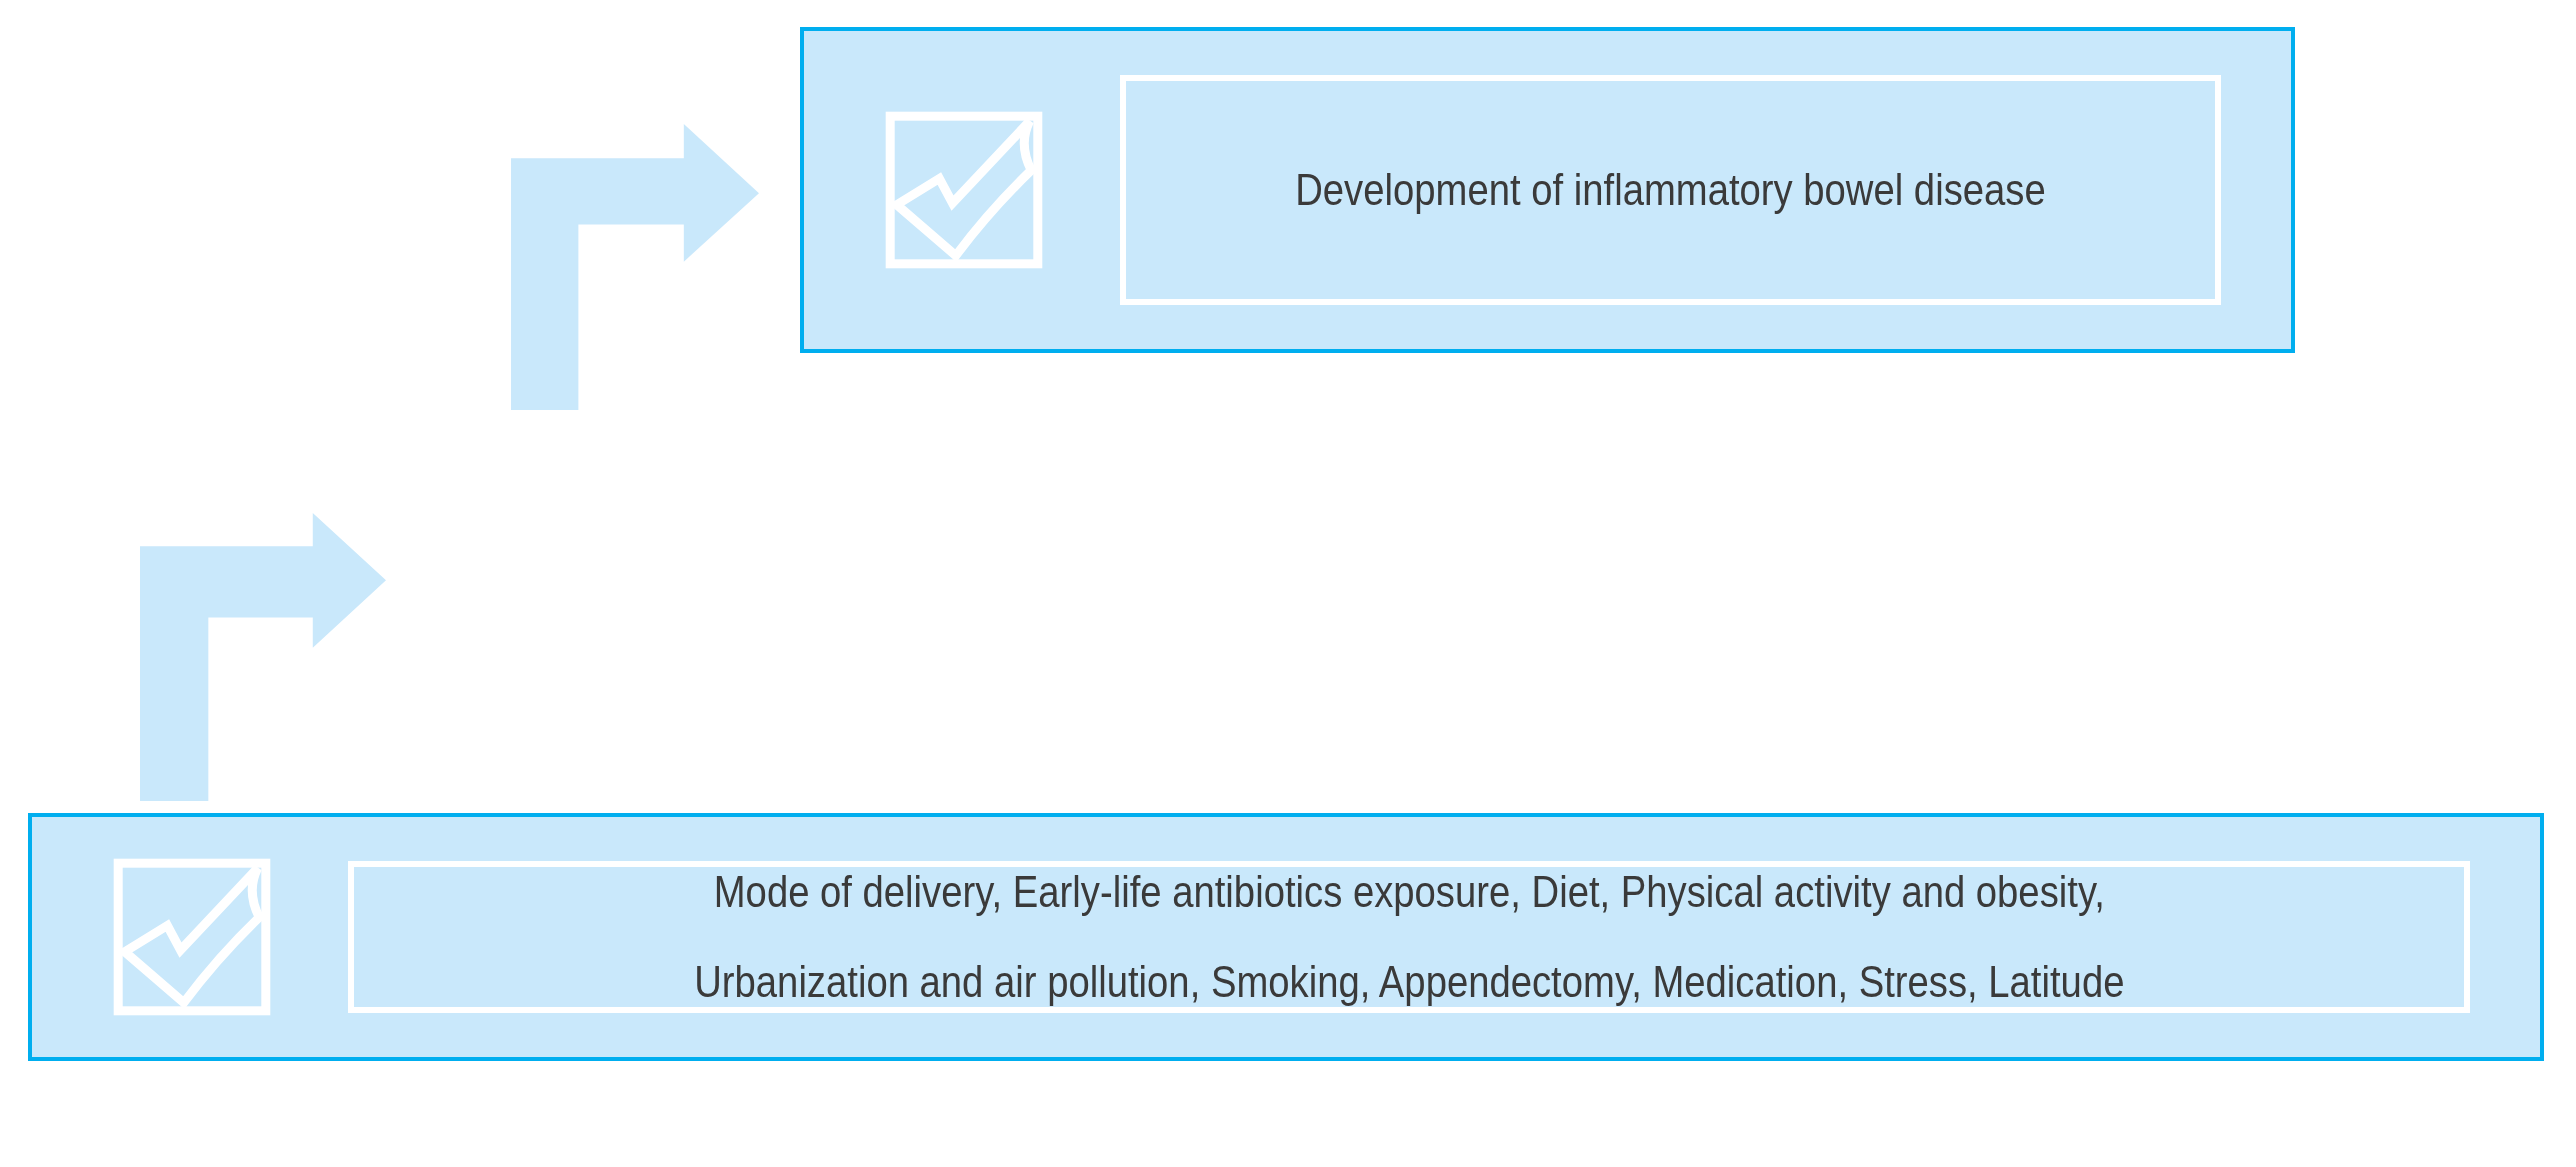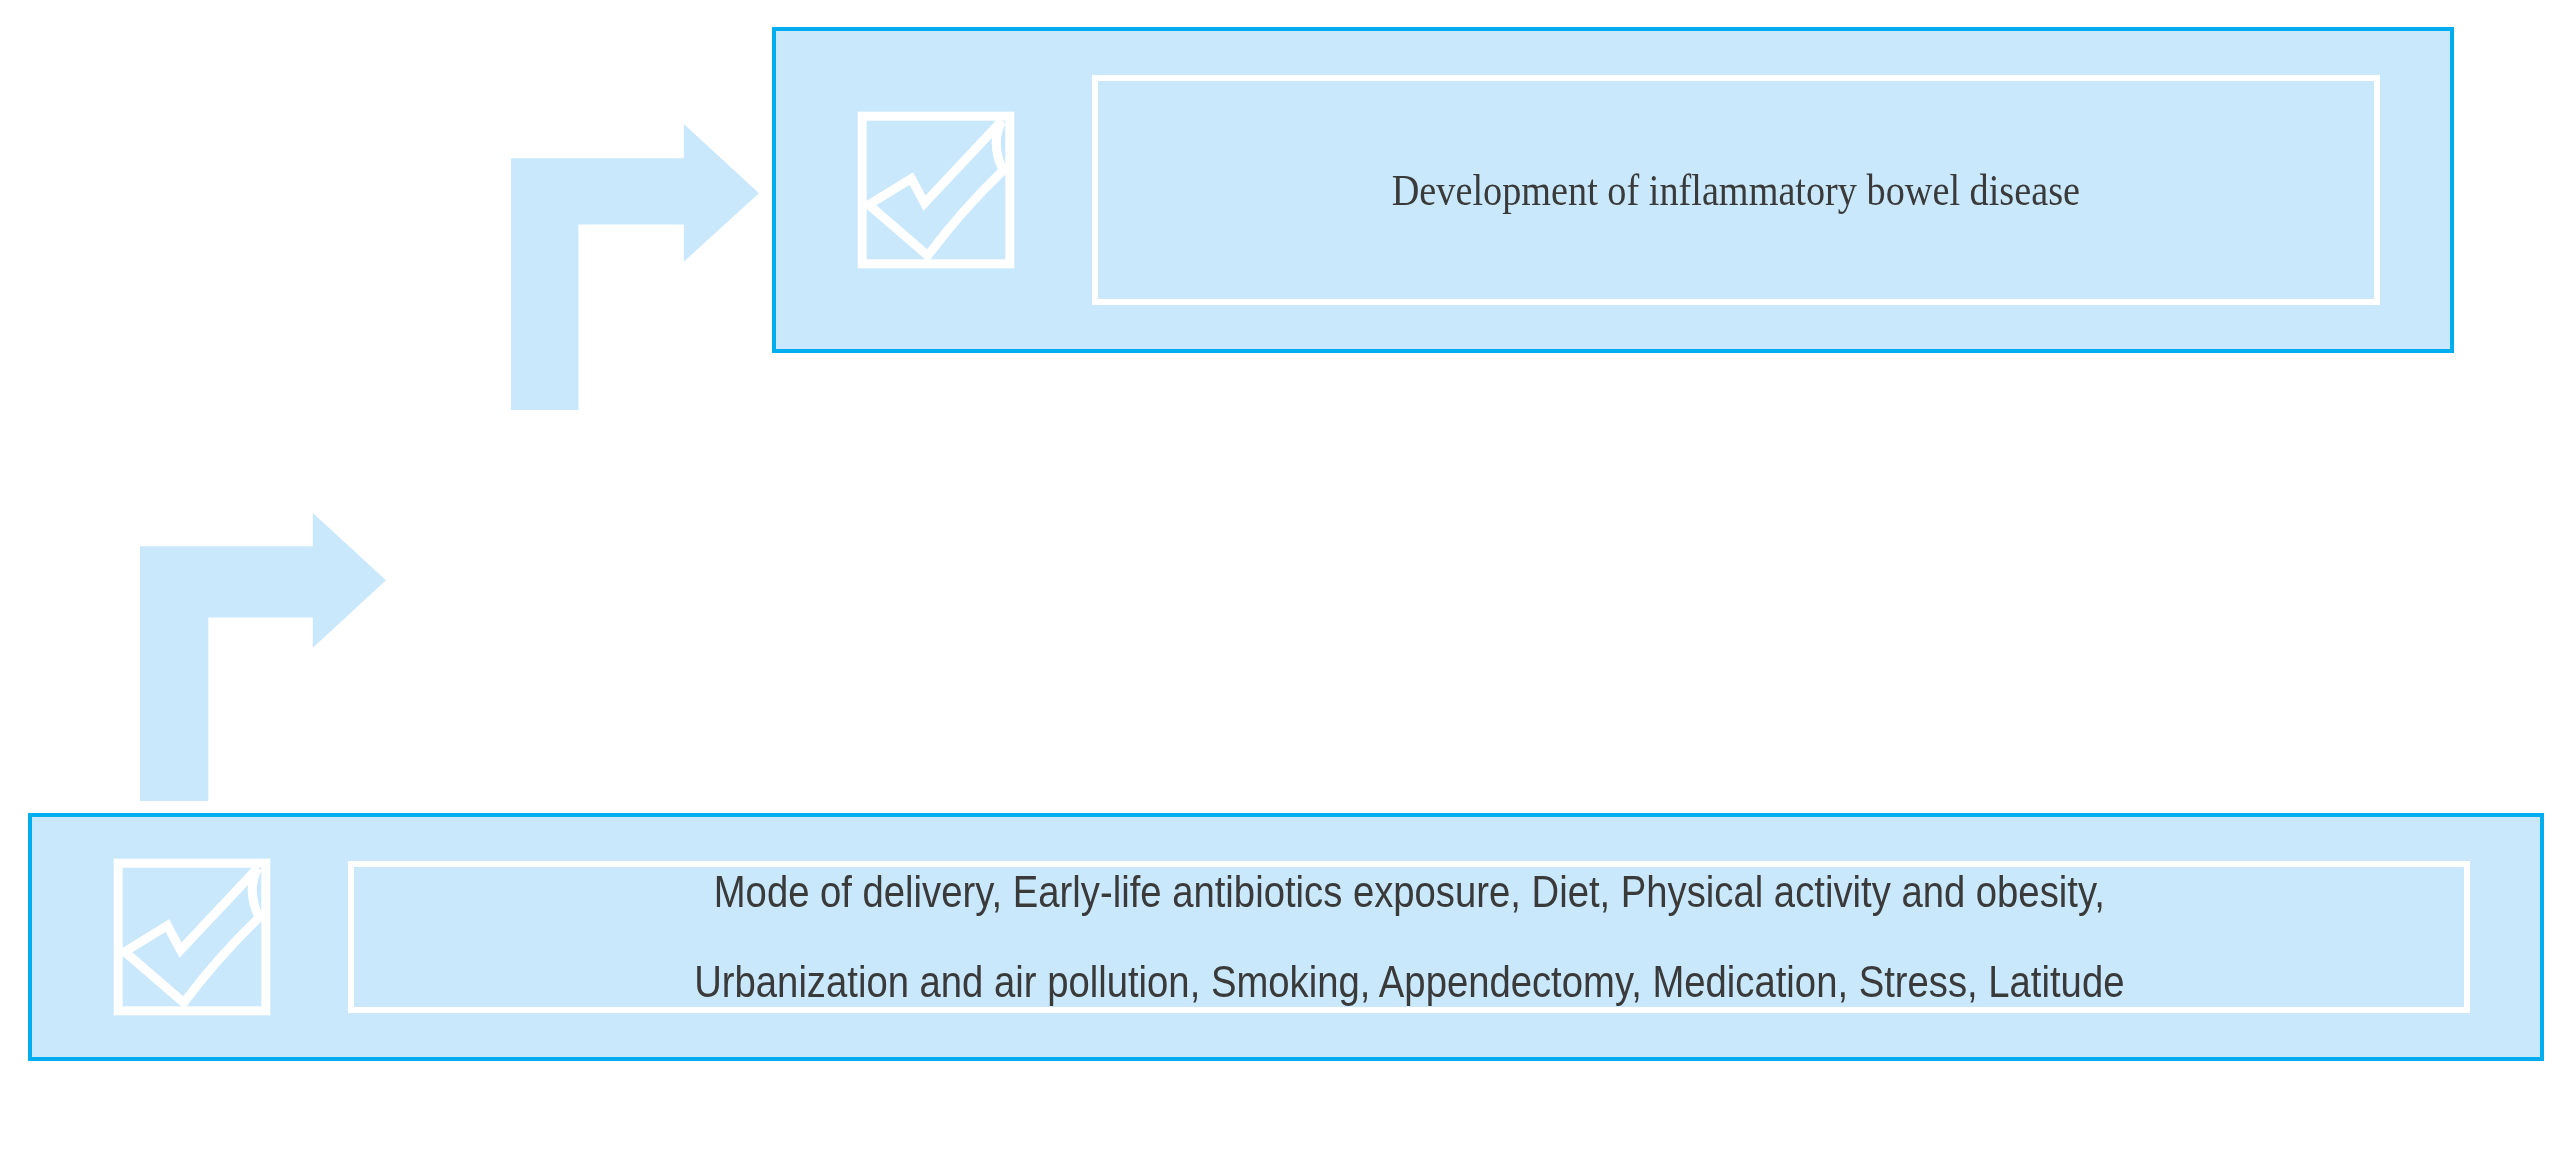--- a/index.html
+++ b/index.html
@@ -13,21 +13,21 @@
     font-family: "Liberation Sans", "DejaVu Sans", sans-serif;
   }
 
   
   .fbox {
     position: absolute;
     box-sizing: border-box;
     background: var(--box-fill, #C9E8FB);
     border: 4.9px solid var(--box-border, #00AEEF);
   }
-  .box-outcome    { left: 772px; top: 27px;  width: 1682px; height: 326px; font-family: Liberation Serif, serif; }
+  .box-outcome    { left: 800px; top: 27px;  width: 1495px; height: 326px; }
   .box-mechanisms { left: 404px; top: 422px; width: 2140px; height: 326px; }
   .box-risk       { left: 28px;  top: 813px; width: 2516px; height: 248px; }
 
   
   .checkbox {
     position: absolute;
     left: 78px;
     top: 50%;
     transform: translateY(-50%);
     width: 164px;

